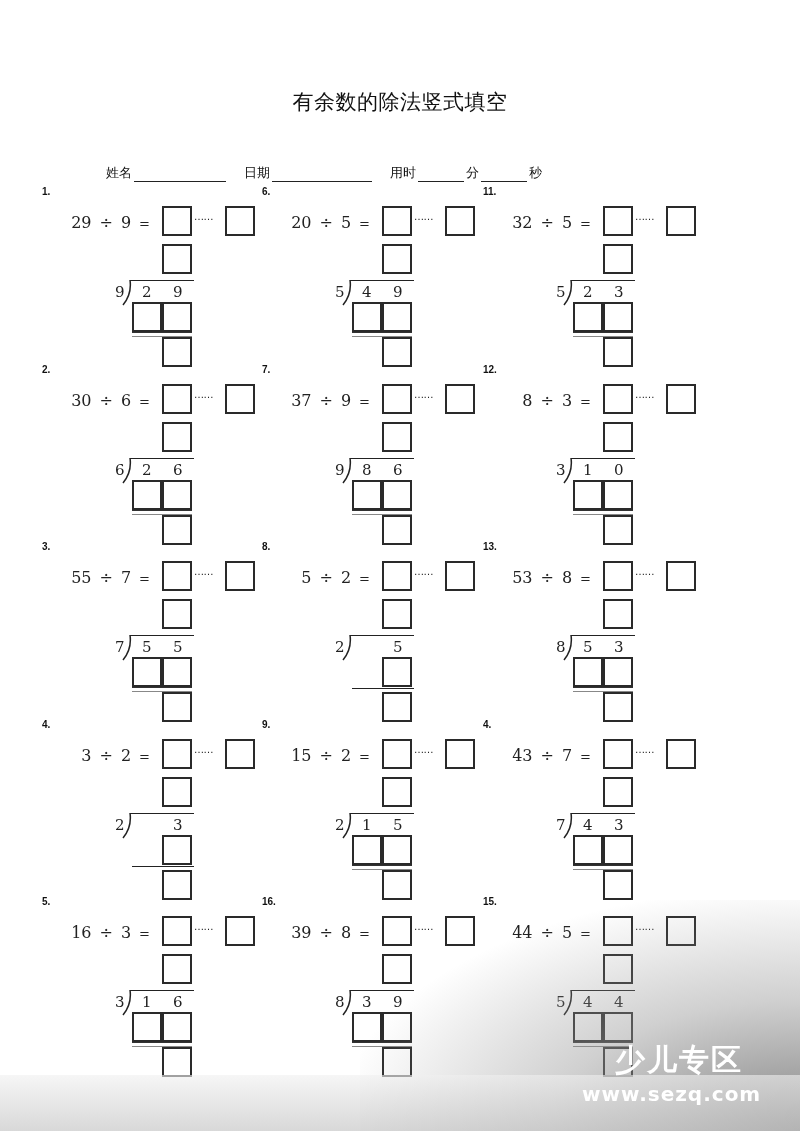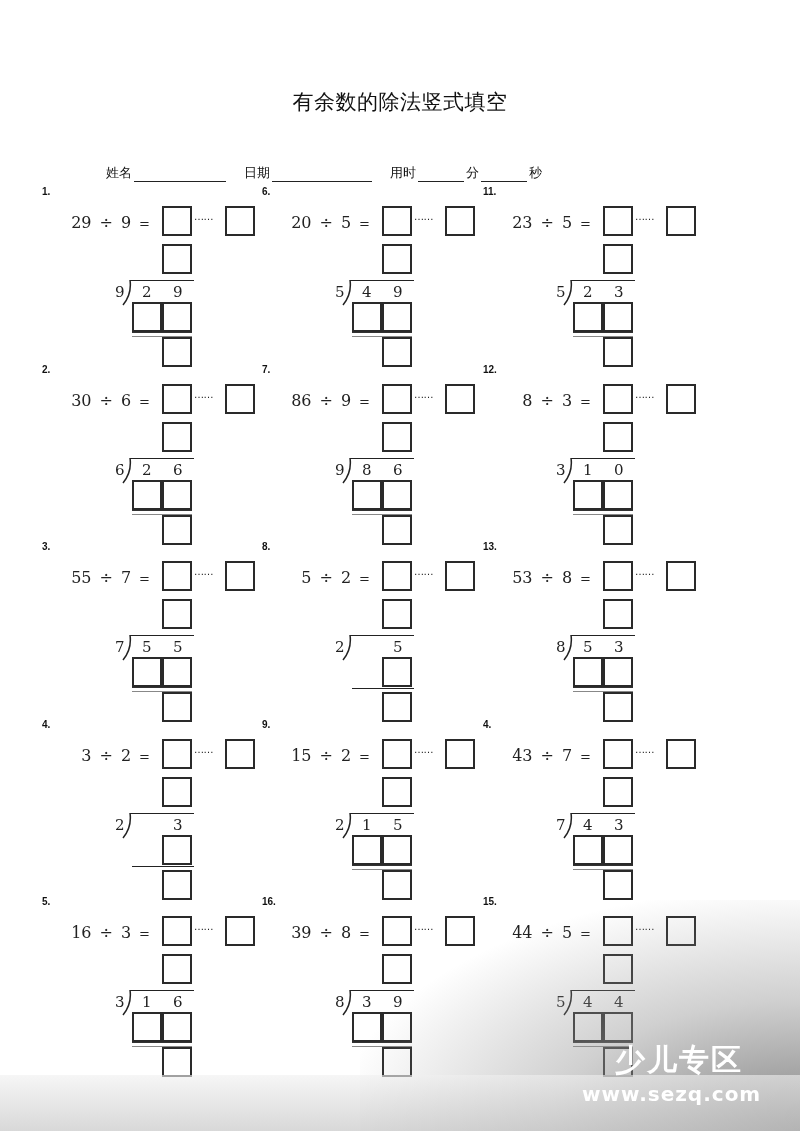--- a/index.html
+++ b/index.html
@@ -191,21 +191,21 @@
       <div class="divisor" style="left:73px;top:97px">5</div>
       <div class="digit" style="left:100px;top:97px">4</div>
       <div class="digit" style="left:131px;top:97px">9</div>
       <div class="box" style="left:90px;top:116px"></div>
       <div class="box" style="left:120px;top:116px"></div>
       <div class="dbl-line" style="left:90px;top:146px;width:60px"></div>
       <div class="box" style="left:120px;top:151px"></div>
     </div>
     <div class="problem" style="left: 262px; top: 364px;">
       <div class="pnum">7.</div>
-      <div class="eq"><span style="margin-left:0">86</span><span>÷</span><span>9</span><span style="font-family:'DejaVu Sans',sans-serif;font-size:13px">=</span></div>
+      <div class="eq"><span style="margin-left:0">37</span><span>÷</span><span>9</span><span style="font-family:'DejaVu Sans',sans-serif;font-size:13px">=</span></div>
       <div class="box" style="left:120px;top:20px"></div>
       <div class="dots">……</div>
       <div class="box" style="left:183px;top:20px"></div>
       <div class="box" style="left:120px;top:58px"></div>
       <div class="bracket-line" style="left:88px;top:94px;width:64px"></div>
       <svg class="bracket-curve" style="left:80px;top:94px" viewBox="0 0 10 26">
         <path d="M8 0 Q10 14 1 25" stroke="#222" stroke-width="1.5" fill="none"></path>
       </svg>
       <div class="divisor" style="left:73px;top:97px">9</div>
       <div class="digit" style="left:100px;top:97px">8</div>
@@ -265,21 +265,21 @@
       <div class="divisor" style="left:73px;top:97px">8</div>
       <div class="digit" style="left:100px;top:97px">3</div>
       <div class="digit" style="left:131px;top:97px">9</div>
       <div class="box" style="left:90px;top:116px"></div>
       <div class="box" style="left:120px;top:116px"></div>
       <div class="dbl-line" style="left:90px;top:146px;width:60px"></div>
       <div class="box" style="left:120px;top:151px"></div>
     </div>
     <div class="problem" style="left: 483px; top: 186px;">
       <div class="pnum">11.</div>
-      <div class="eq"><span style="margin-left:0">23</span><span>÷</span><span>5</span><span style="font-family:'DejaVu Sans',sans-serif;font-size:13px">=</span></div>
+      <div class="eq"><span style="margin-left:0">32</span><span>÷</span><span>5</span><span style="font-family:'DejaVu Sans',sans-serif;font-size:13px">=</span></div>
       <div class="box" style="left:120px;top:20px"></div>
       <div class="dots">……</div>
       <div class="box" style="left:183px;top:20px"></div>
       <div class="box" style="left:120px;top:58px"></div>
       <div class="bracket-line" style="left:88px;top:94px;width:64px"></div>
       <svg class="bracket-curve" style="left:80px;top:94px" viewBox="0 0 10 26">
         <path d="M8 0 Q10 14 1 25" stroke="#222" stroke-width="1.5" fill="none"></path>
       </svg>
       <div class="divisor" style="left:73px;top:97px">5</div>
       <div class="digit" style="left:100px;top:97px">2</div>

